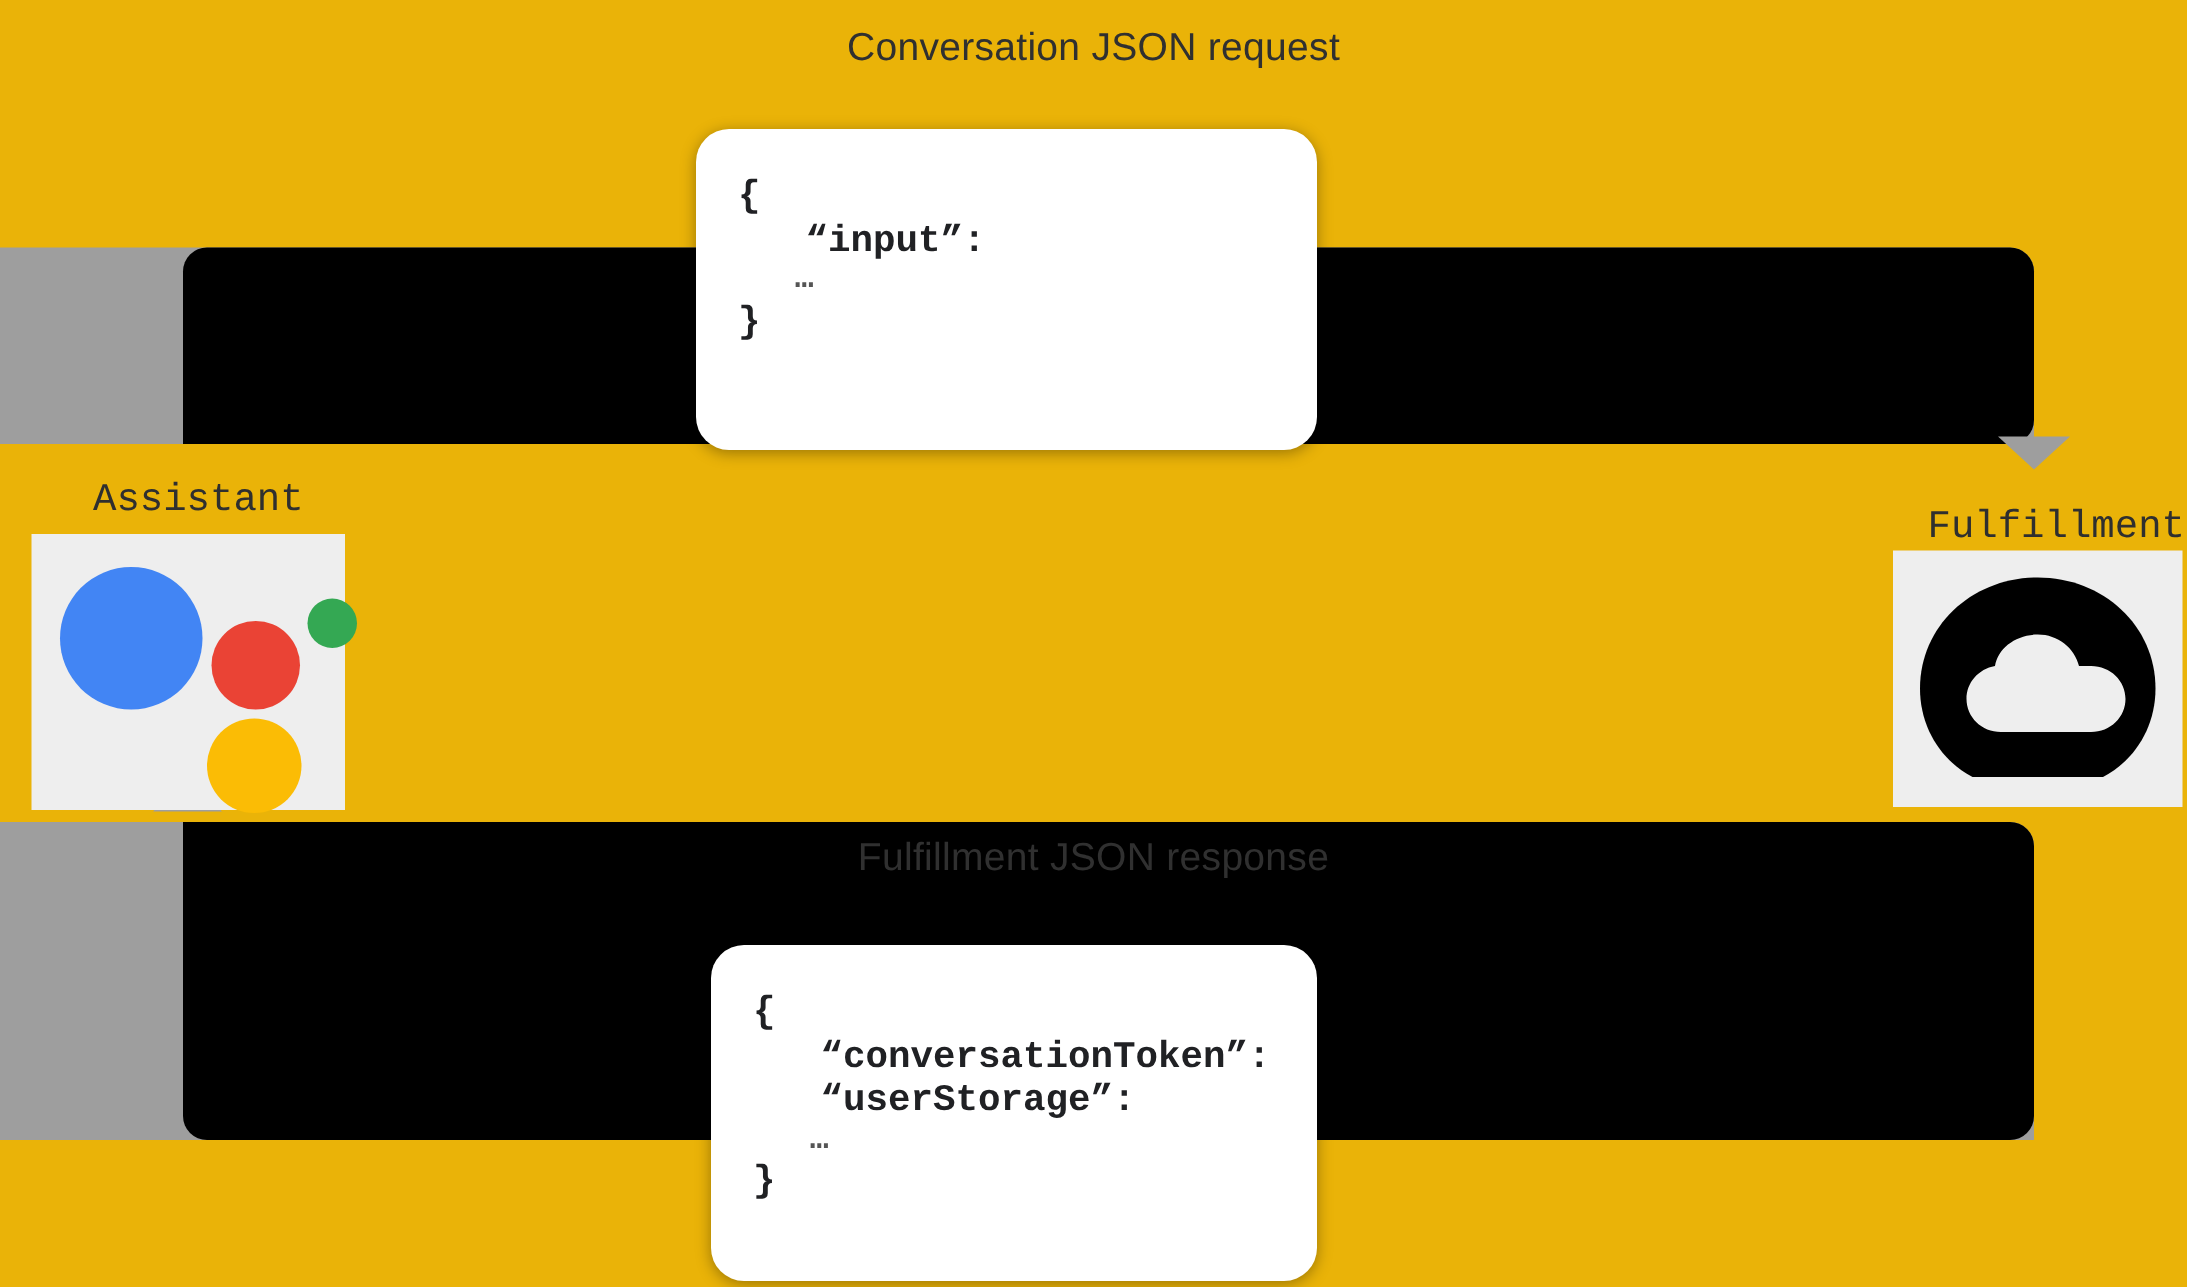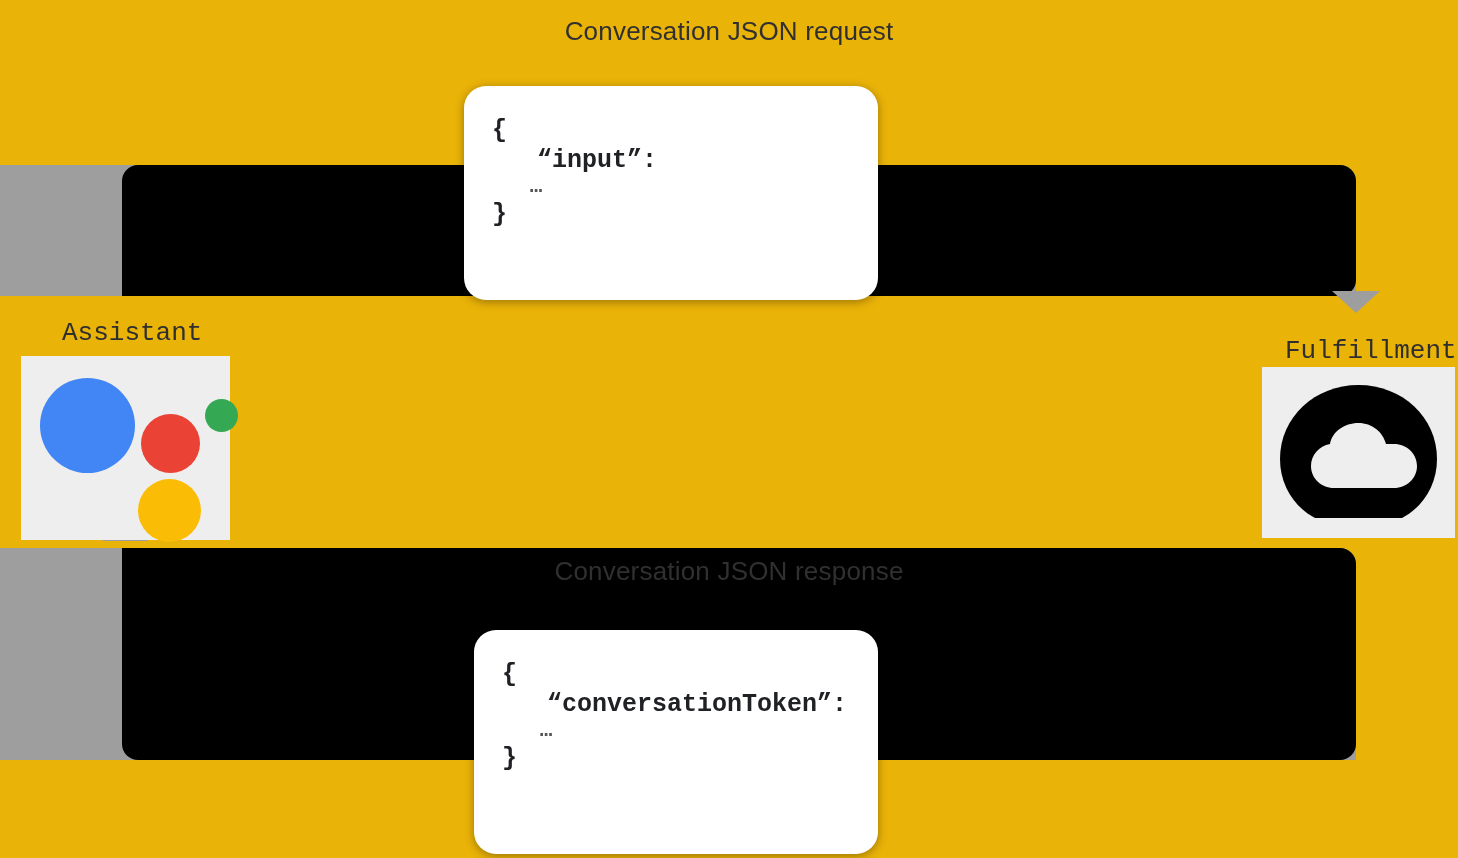--- a/index.html
+++ b/index.html
@@ -175,21 +175,21 @@
 
   <div class="band" id="band-response-h"></div>
   <div class="band" id="band-response-cap"></div>
   <div id="band-response-arrow"></div>
 
   <div class="heading" id="heading-request">
     <span class="line1">Conversation JSON request</span>
   </div>
 
   <div class="heading" id="heading-response">
-    <span class="line1">Conversation JSON response</span>
+    <span class="line1">Fulfillment JSON response</span>
   </div>
 
   <div class="node-label" id="node-assistant-label">Assistant</div>
 
   <div class="node-tile" id="node-assistant-tile">
     <span class="ga-dot ga-blue"></span>
     <span class="ga-dot ga-red"></span>
     <span class="ga-dot ga-green"></span>
     <span class="ga-dot ga-yellow"></span>
   </div>
@@ -206,17 +206,18 @@
   <div class="json-card" id="json-request">
     <span class="ln">{</span>
     <span class="ln">   “input”:</span>
     <span class="ln ellipsis">   …</span>
     <span class="ln">}</span>
   </div>
 
   <div class="json-card" id="json-response">
     <span class="ln">{</span>
     <span class="ln">   “conversationToken”:</span>
+    <span class="ln">   “userStorage”:</span>
     <span class="ln ellipsis">   …</span>
     <span class="ln">}</span>
   </div>
 
 </div>
 
 </body></html>

